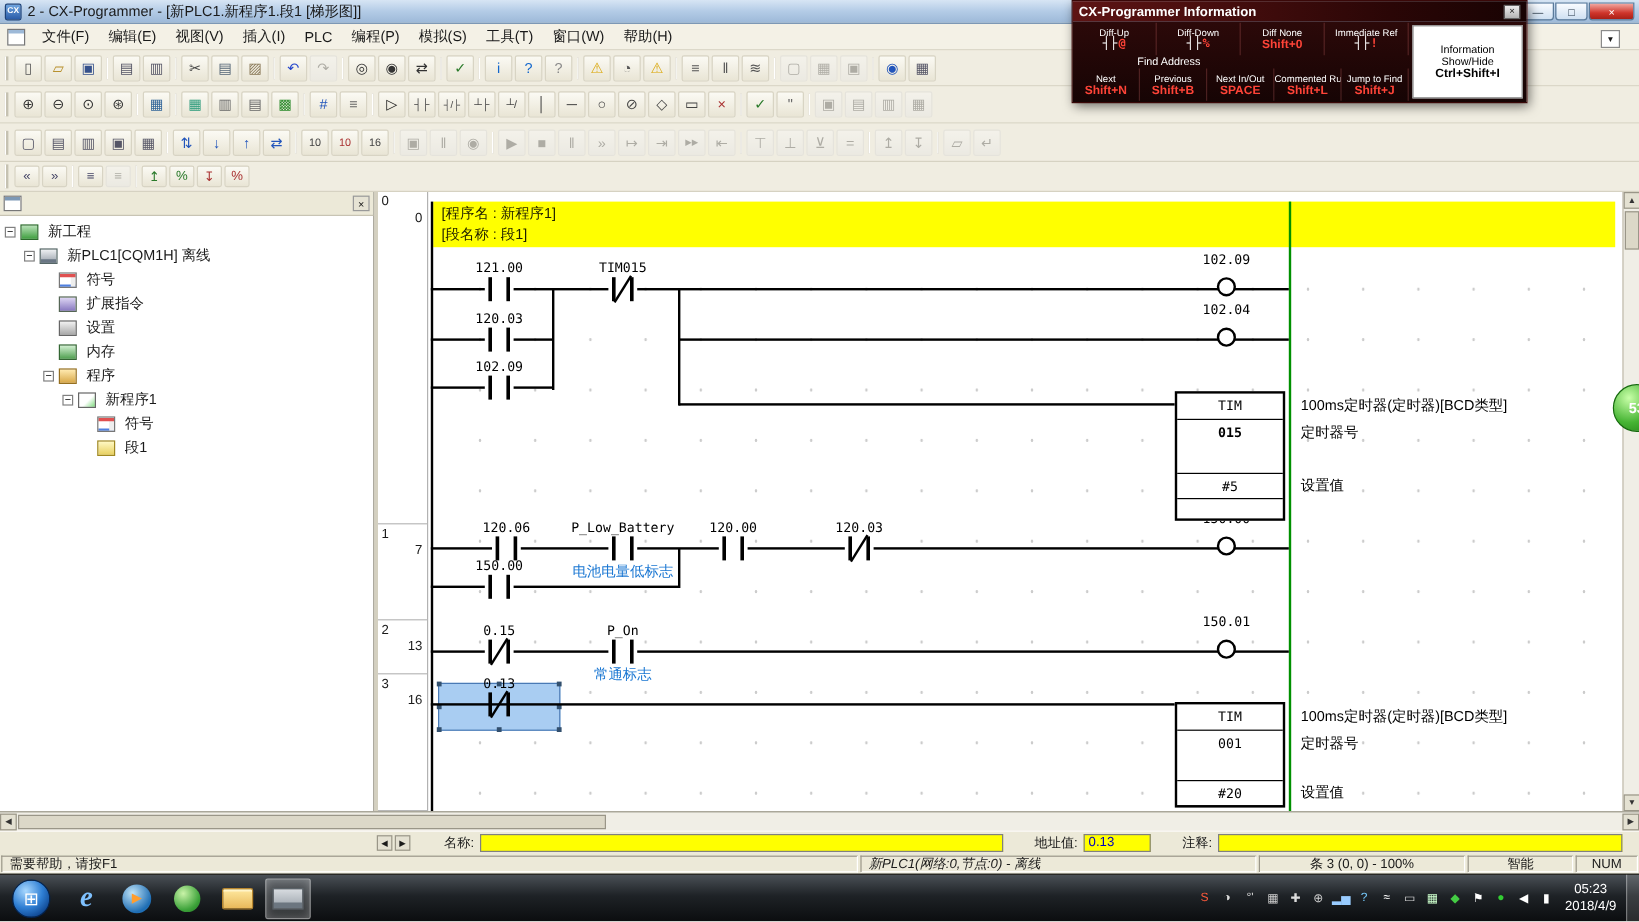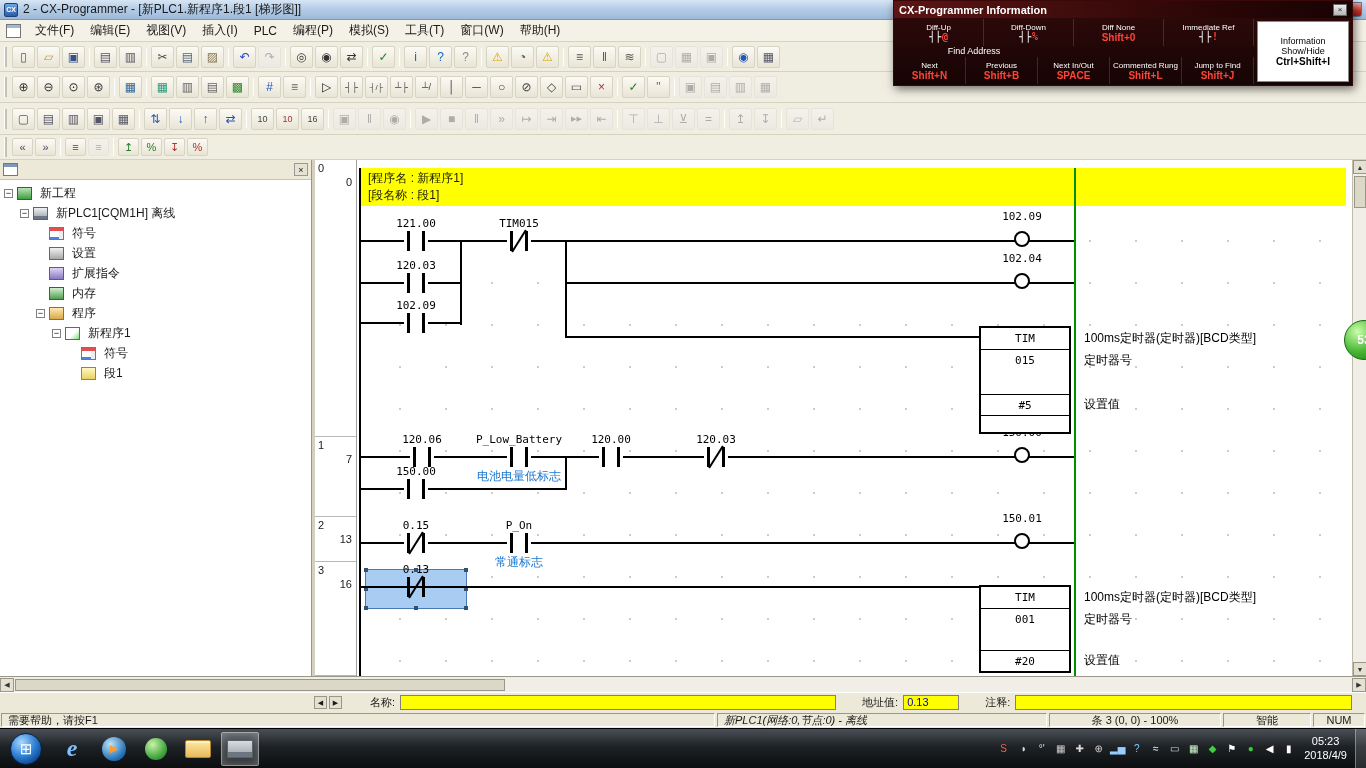--- a/index.html
+++ b/index.html
@@ -155,21 +155,21 @@
             border:1px solid #b8862e; box-shadow:inset 0 2px 0 #fff4c8; }
   .cxico { width:26px; height:18px; background:linear-gradient(#d8dce0,#9aa2aa); border:1px solid #5a6268;
            box-shadow:inset 0 -5px 0 #6c7680; }
   .tray { margin-left:auto; display:flex; align-items:center; }
   .tray-ico { width:17px; height:18px; display:flex; align-items:center; justify-content:center;
               font-size:10px; color:#eee; margin:0 1px; }
   .clock { color:#fff; font-size:11px; text-align:center; line-height:1.2; margin:0 8px 0 6px; }
   .show-desktop { width:11px; height:40px; background:rgba(255,255,255,.13); border-left:1px solid rgba(255,255,255,.35); }
 
   
-  .info-win { position:absolute; left:893px; top:0; width:460px; height:86px; z-index:60;
+  .info-win { position:absolute; left:893px; top:0; width:380px; height:86px; z-index:60;
               border:1px solid #3a0808; box-shadow:2px 3px 9px rgba(0,0,0,.55);
               display:flex; flex-direction:column; }
   .iw-title { height:17px; background:linear-gradient(90deg,#5e1414,#2a0606 70%,#180303);
               color:#fff; font-size:11px; font-weight:bold; display:flex; align-items:center; padding:0 5px; }
   .iw-close { margin-left:auto; width:14px; height:12px; background:linear-gradient(#ececec,#b4b4b4);
               color:#222; font-size:8px; font-weight:normal; display:flex; align-items:center; justify-content:center;
               border:1px solid #666; }
   .iw-body { flex:1; background:linear-gradient(#2c0909,#160404); display:flex; }
   .iw-left { flex:1; display:flex; flex-direction:column; padding:1px 0; }
   .iw-r1, .iw-r2 { display:flex; flex:1; }
@@ -372,27 +372,27 @@
             <div class="ticon plc-icon"></div>
             <span class="tlabel">新PLC1[CQM1H] 离线</span>
           </div>
           <div class="trow" style="padding-left: 36px;">
             <div class="texp-sp"></div>
             <div class="ticon symbol-table-icon"></div>
             <span class="tlabel">符号</span>
           </div>
           <div class="trow" style="padding-left: 36px;">
             <div class="texp-sp"></div>
+            <div class="ticon expansion-icon"></div>
+            <span class="tlabel">扩展指令</span>
+          </div>
+          <div class="trow" style="padding-left: 36px;">
+            <div class="texp-sp"></div>
             <div class="ticon settings-icon"></div>
             <span class="tlabel">设置</span>
-          </div>
-          <div class="trow" style="padding-left: 36px;">
-            <div class="texp-sp"></div>
-            <div class="ticon expansion-icon"></div>
-            <span class="tlabel">扩展指令</span>
           </div>
           <div class="trow" style="padding-left: 36px;">
             <div class="texp-sp"></div>
             <div class="ticon memory-icon"></div>
             <span class="tlabel">内存</span>
           </div>
           <div class="trow" style="padding-left: 36px;">
             <div class="texp">−</div>
             <div class="ticon program-folder-icon"></div>
             <span class="tlabel">程序</span>
@@ -512,21 +512,21 @@
             <div class="clabel">102.04</div>
           </div>
           <div class="coil" style="left: 657px; top: 287px;">
             <div class="clabel">150.00</div>
           </div>
           <div class="coil" style="left: 657px; top: 373px;">
             <div class="clabel">150.01</div>
           </div>
           <div class="lblock" style="left: 622px; top: 166px; width: 92px; height: 108px;">
             <div class="brow bb" style="height: 22px; line-height: 22px;">TIM</div>
-            <div class="brow" style="height: 22px; line-height: 22px;">015</div>
+            <div class="brow" style="height: 22px; line-height: 22px; font-weight: bold;">015</div>
             <div class="brow" style="height: 22px; line-height: 22px;"></div>
             <div class="brow bb bt" style="height: 22px; line-height: 22px;">#5</div>
           </div>
           <div class="lblock" style="left: 622px; top: 425px; width: 92px; height: 88px;">
             <div class="brow bb" style="height: 22px; line-height: 22px;">TIM</div>
             <div class="brow" style="height: 22px; line-height: 22px;">001</div>
             <div class="brow" style="height: 19px; line-height: 19px;"></div>
             <div class="brow bb bt" style="height: 22px; line-height: 22px;">#20</div>
           </div>
           <div class="ltext" style="left: 727px; top: 170px;">100ms定时器(定时器)[BCD类型]</div>

